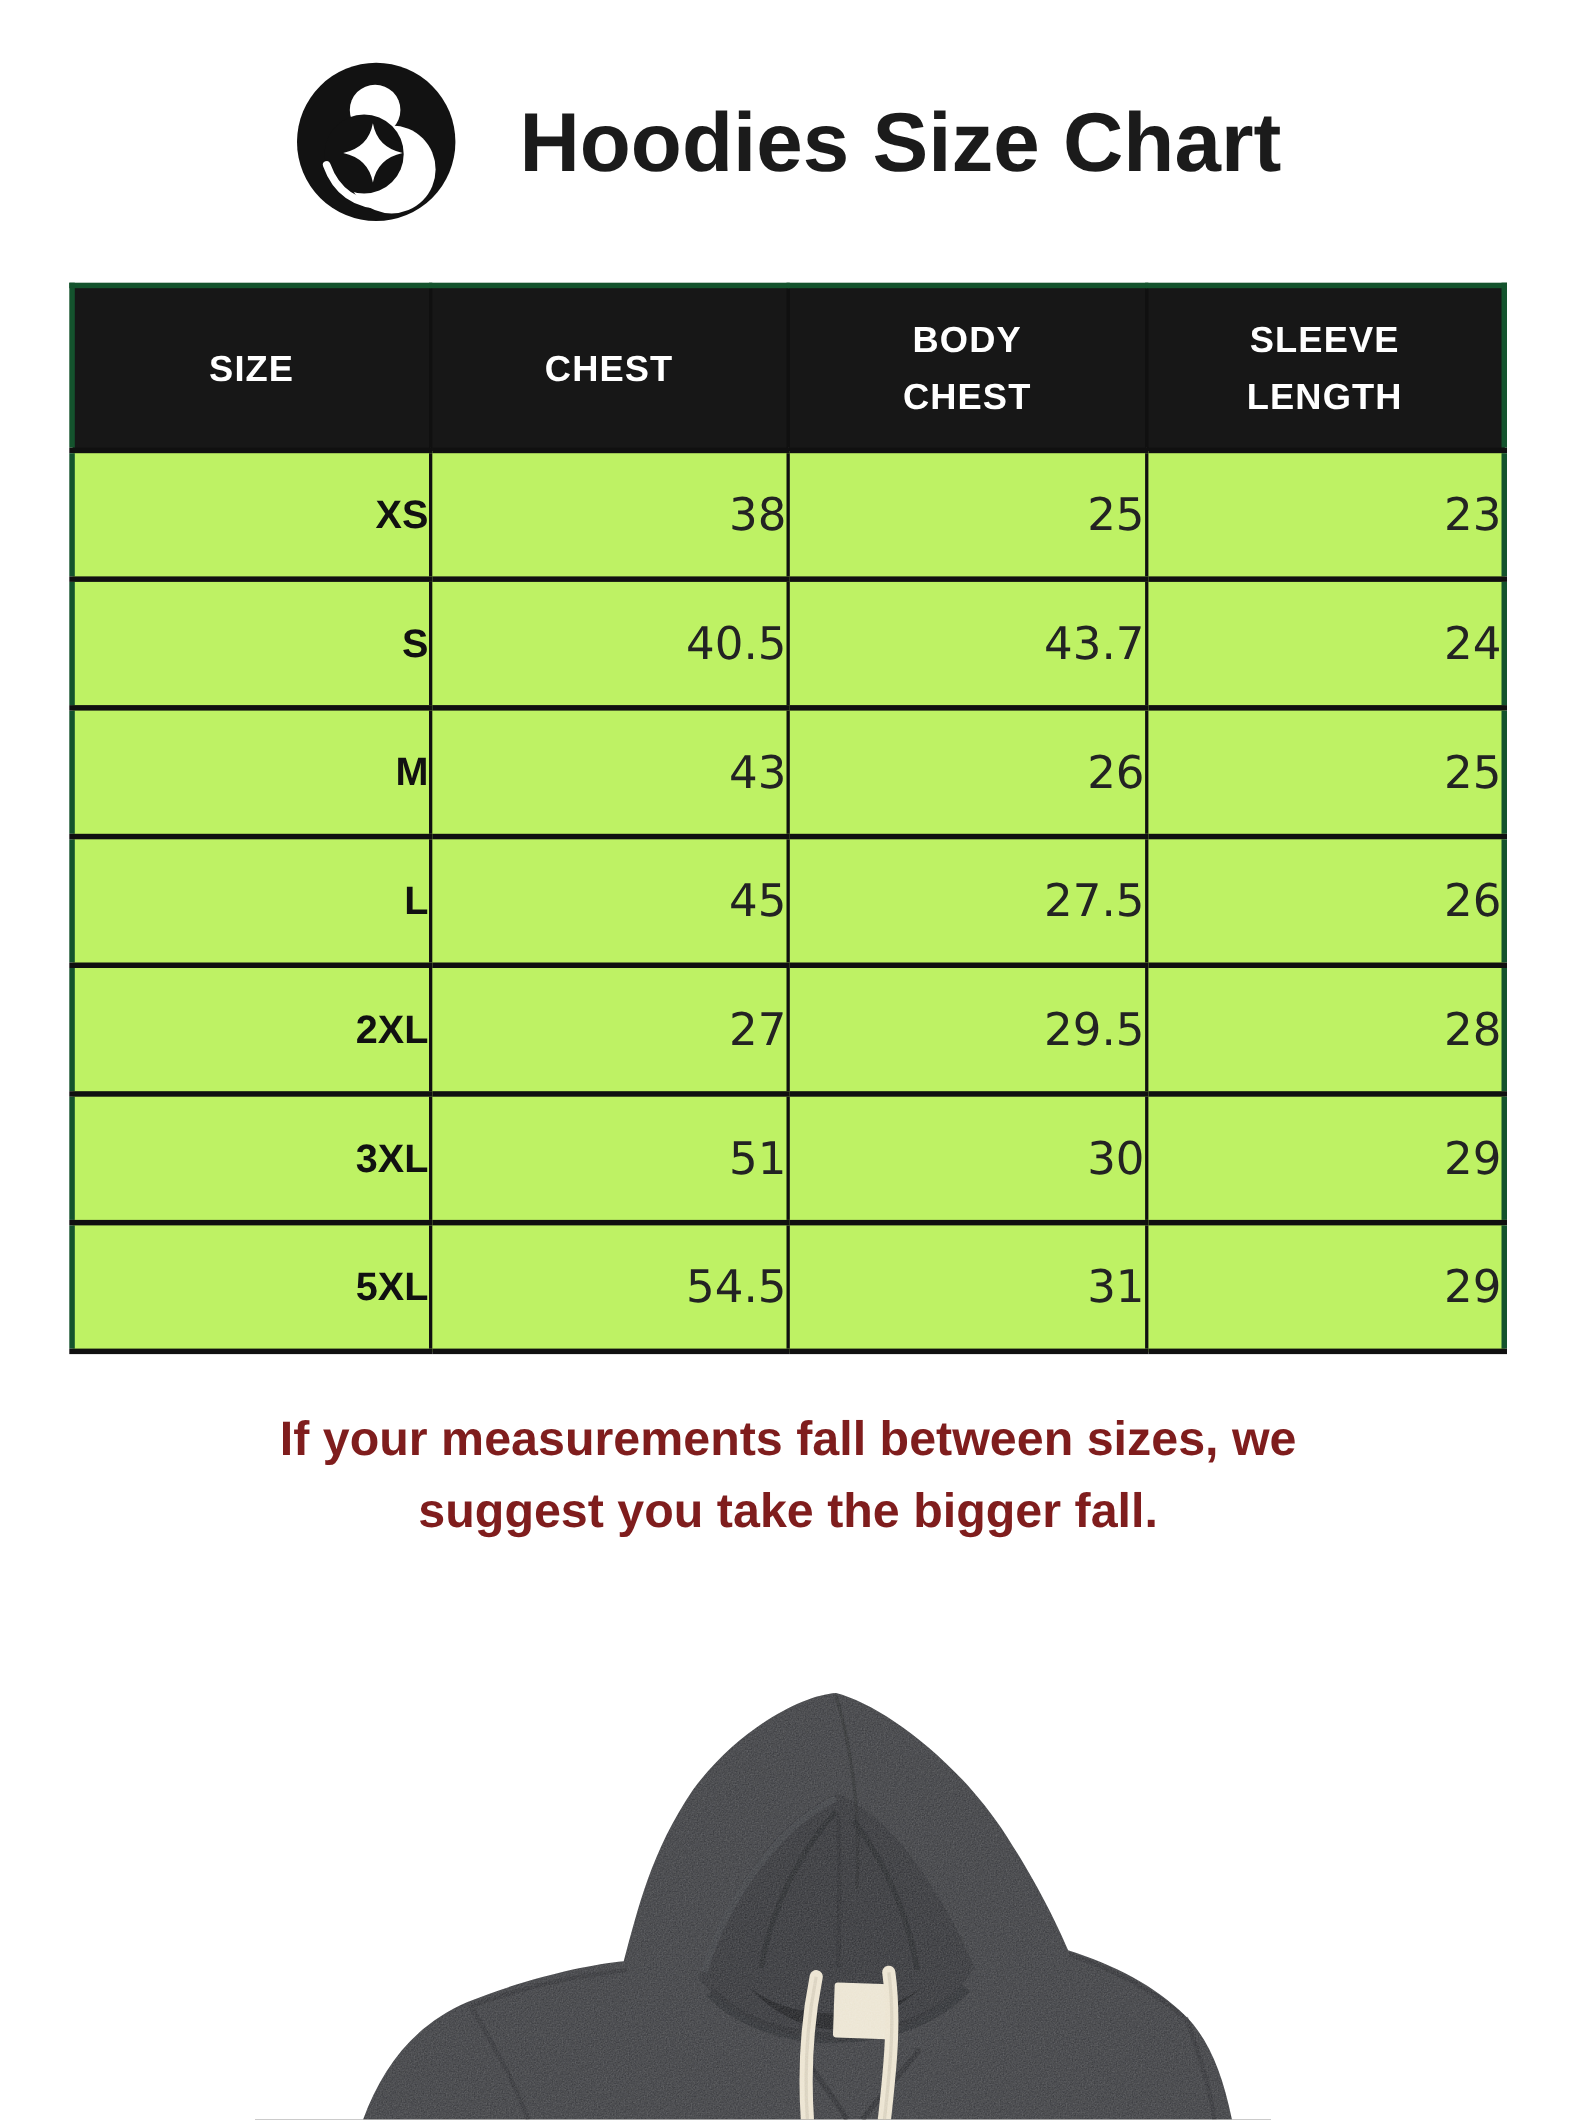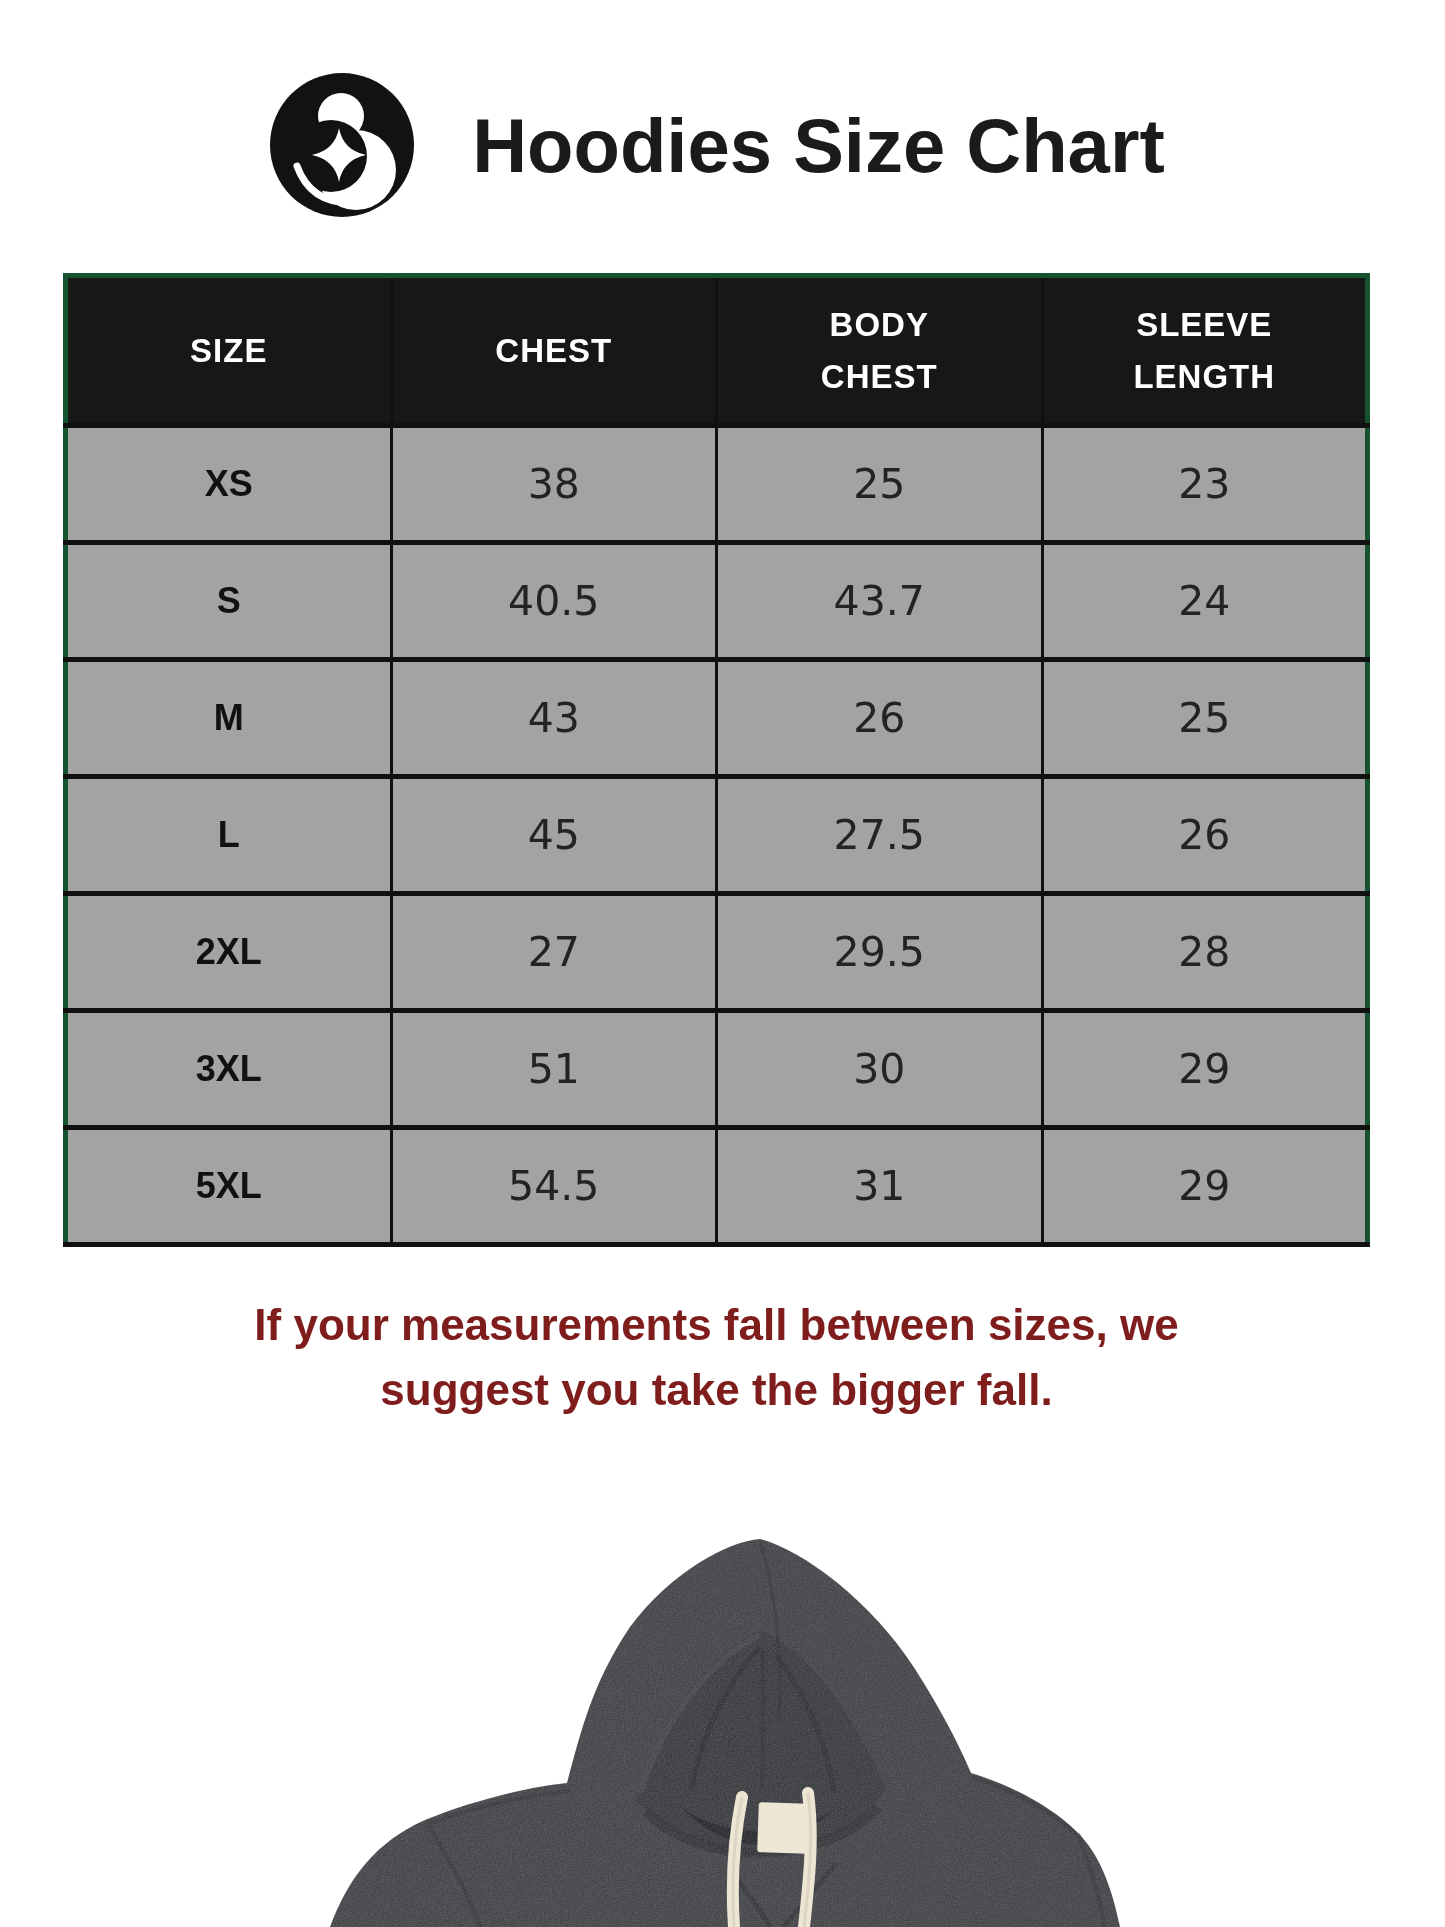--- a/index.html
+++ b/index.html
@@ -18,21 +18,21 @@
     width:1445px;height:1927px;
     margin:0 auto;
     background:var(--page-bg,#fff);
     overflow:hidden;
     font-family:"Liberation Sans", sans-serif;
     color:var(--ink,#151515);
   }
   .content{
     width:1307px;
     margin-left:63px;
-    padding-top:71px;
+    padding-top:55px;
   }
   .brand-header{
     display:flex;
     align-items:center;
     justify-content:center;
     gap:56px;
     height:148px;
     margin-bottom:54px;
   }
   .logo{
@@ -65,31 +65,31 @@
     border-right:3px solid #101010;
     border-bottom:5px solid #101010;
   }
   table.size-table th .th-inner{
     display:inline-block;
     max-width:205px;
     line-height:1.55;
   }
   table.size-table td{
     height:117px;
-    text-align:center;
+    text-align:right;
     vertical-align:middle;
     font-size:41px;
     font-weight:400;
     color:#232323;
     font-family:"DejaVu Sans", sans-serif;
     border-left:3px solid #101010;
     border-right:3px solid #101010;
     border-top:5px solid #101010;
     border-bottom:5px solid #101010;
-    background:#a3a3a3;
+    background:#bef264;
   }
   table.size-table td.size-cell{
     font-family:"Liberation Sans", sans-serif;
     font-size:36px;
     font-weight:bold;
     color:#111;
   }
   .note{
     margin-top:46px;
     text-align:center;

